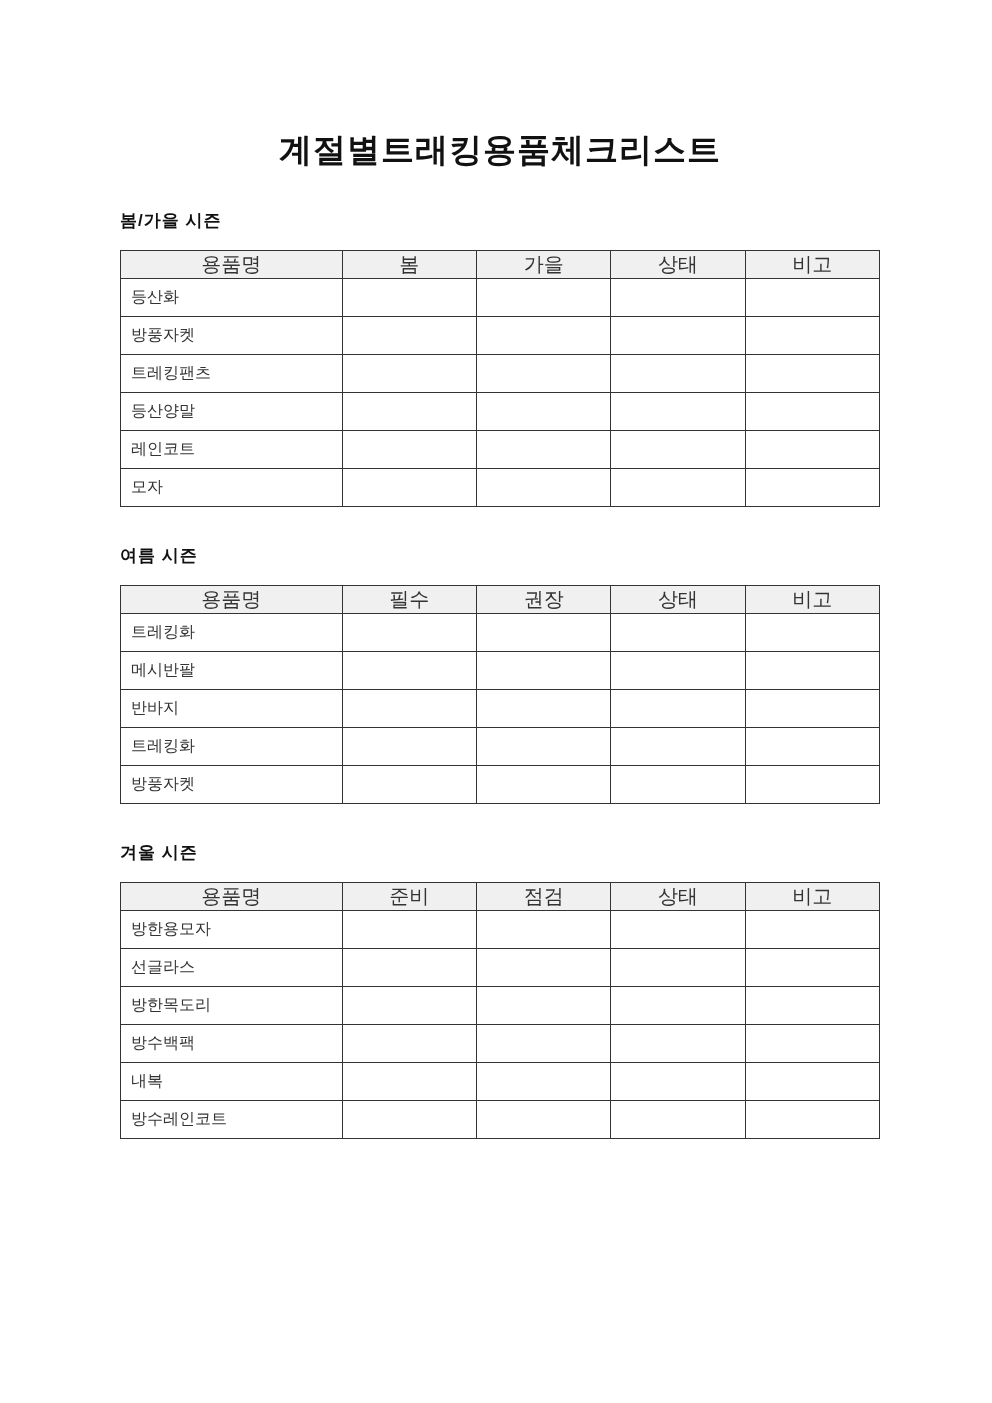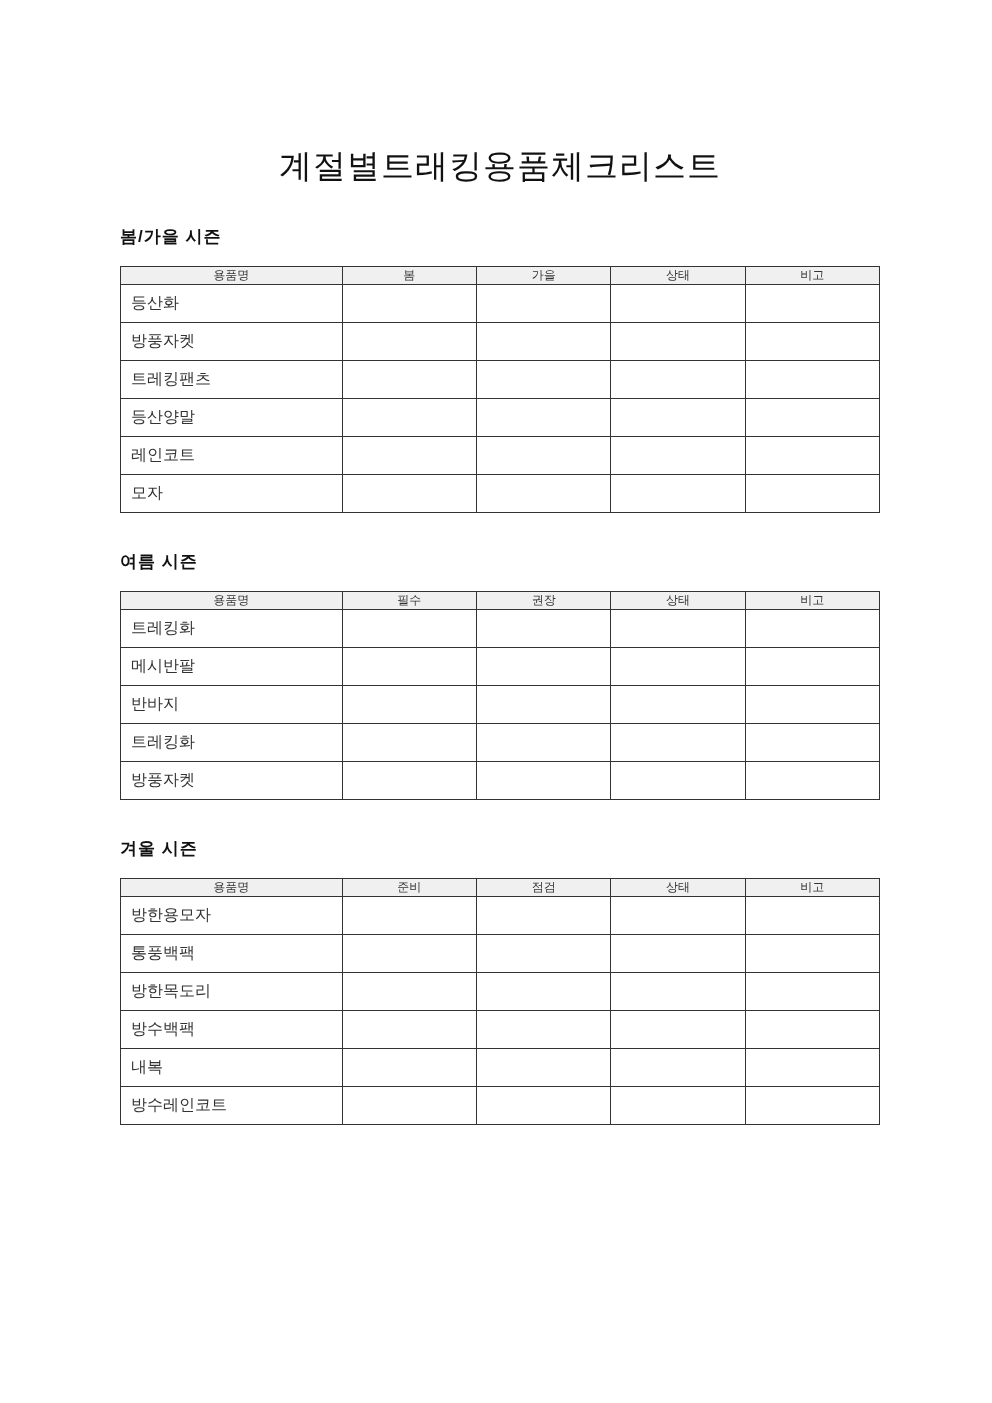--- a/index.html
+++ b/index.html
@@ -7,44 +7,44 @@
   body {
     width:992px; height:1403px;
     font-family:"Liberation Sans","DejaVu Sans",sans-serif;
     color:#333333;
     overflow:hidden;
   }
   .doc { padding:128px 112px 0 120px; }
   h1.page-title {
     text-align:center;
     font-size:33px;
-    font-weight:normal;
+    font-weight:bold;
     color:#111111;
     letter-spacing:1px;
-    margin:16px 0 36px 0;
+    margin:0 0 36px 0;
   }
   section.season-section { margin-bottom:37px; }
   h2.section-heading {
     font-size:17px;
     font-weight:bold;
     color:#111111;
     margin:0 0 18px 0;
     letter-spacing:1px;
   }
   table.checklist {
     width:100%;
     border-collapse:collapse;
     table-layout:fixed;
   }
   table.checklist th {
     height:16px;
     background:#f0f0f0;
     border:1px solid #333333;
     font-weight:normal;
-    font-size:12px;
+    font-size:20px;
     text-align:center;
     vertical-align:middle;
     color:#333333;
   }
   table.checklist td {
     height:38px;
     border:1px solid #333333;
     font-size:16px;
     vertical-align:middle;
     padding-left:10px;
@@ -205,21 +205,21 @@
       </thead>
       <tbody>
             <tr>
               <td>방한용모자</td>
               <td></td>
               <td></td>
               <td></td>
               <td></td>
             </tr>
             <tr>
-              <td>통풍백팩</td>
+              <td>선글라스</td>
               <td></td>
               <td></td>
               <td></td>
               <td></td>
             </tr>
             <tr>
               <td>방한목도리</td>
               <td></td>
               <td></td>
               <td></td>

